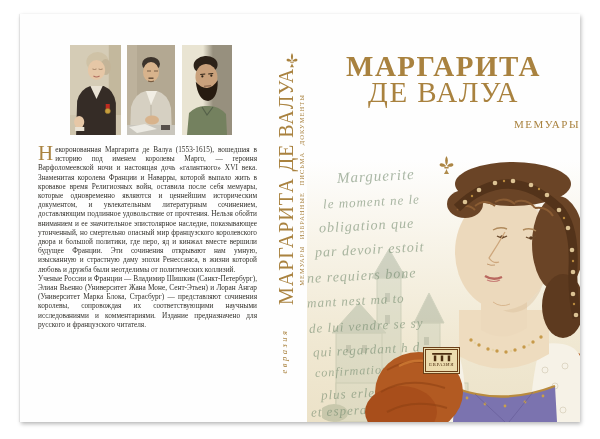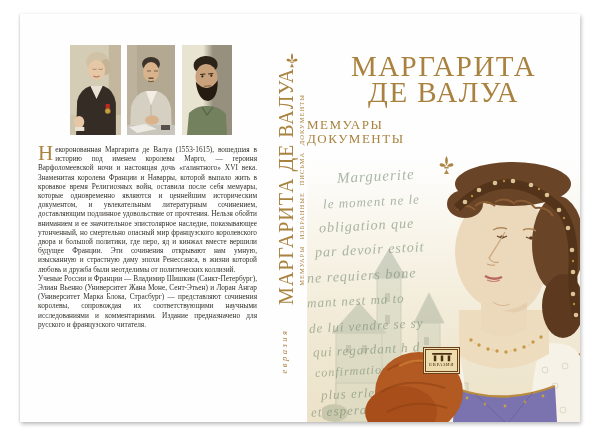--- a/index.html
+++ b/index.html
@@ -19,24 +19,24 @@
   .annotation p + p{}
   .dropcap{float:left;font-size:21px;line-height:17px;padding-right:2px;color:#a9823f;}
   
   .spine-fleur{position:absolute;left:266px;top:39px;width:12px;height:15px;}
   .vtext{position:absolute;transform:rotate(-90deg);text-align:center;white-space:nowrap;color:#a9823f;}
   .spine-title{left:152px;top:164px;width:230px;height:24px;font-size:20px;letter-spacing:1px;}
   .spine-subtitle{left:168px;top:171px;width:230px;height:10px;font-size:6.5px;letter-spacing:1px;word-spacing:4px;}
   .spine-publisher{left:230px;top:331px;width:70px;height:12px;font-style:italic;font-size:8.5px;letter-spacing:2.5px;}
   
   .front-title{position:absolute;left:287px;width:273px;text-align:center;color:#a9823f;}
-  #ftitle1{top:36px;font-size:29px;letter-spacing:1.5px;}
+  #ftitle1{top:36px;font-size:29px;letter-spacing:1.5px;font-weight:bold;}
   #ftitle2{top:62px;font-size:29px;letter-spacing:1.5px;}
-  .front-subtitle{position:absolute;left:287px;top:104px;width:273px;text-align:left;color:#a9823f;
-                  font-size:13px;line-height:13.5px;letter-spacing:1.5px;}
+  .front-subtitle{position:absolute;left:287px;top:104px;width:273px;text-align:right;color:#a9823f;
+                  font-size:11px;line-height:13.5px;letter-spacing:1.5px;}
   .front-fleur{position:absolute;left:419px;top:142px;width:15px;height:19px;}
   
   .artwork{position:absolute;left:287px;top:146px;width:273px;height:262px;overflow:hidden;
            background:linear-gradient(180deg, rgba(245,240,224,0) 0%, rgba(243,236,216,.55) 30%, #f0e8d2 70%, #ece2c8 100%);}
   .chateau{position:absolute;left:15px;top:85px;width:150px;height:177px;opacity:.32;}
   .hw{position:absolute;font-style:italic;color:rgba(118,140,113,.62);transform:rotate(-3deg);
       white-space:nowrap;letter-spacing:1px;}
   .portrait{position:absolute;left:0;top:0;width:273px;height:262px;}
   .logo{position:absolute;left:116px;top:187px;width:37px;height:27px;background:#ecdcae;
         border:1px solid #6b3f17;box-sizing:border-box;padding:1px;}
@@ -124,21 +124,20 @@
     <path class="gold" d="M10,17.5 C10.8,20.5 12,22.5 13.5,24.5 L6.5,24.5 C8,22.5 9.2,20.5 10,17.5 Z"></path>
   </svg>
   <div class="vtext spine-title">МАРГАРИТА ДЕ ВАЛУА</div>
   <div class="vtext spine-subtitle">МЕМУАРЫ ИЗБРАННЫЕ ПИСЬМА ДОКУМЕНТЫ</div>
   <div class="vtext spine-publisher">евразия</div>
 
   <div class="front-title" id="ftitle1">МАРГАРИТА</div>
   <div class="front-title" id="ftitle2">ДЕ ВАЛУА</div>
   <div class="front-subtitle">
     <div>МЕМУАРЫ</div>
-    <div>ДОКУМЕНТЫ</div>
   </div>
   <svg class="front-fleur" viewBox="0 0 20 26">
     <path class="gold" d="M10,0 C12.5,4 12.5,9 10,13 C7.5,9 7.5,4 10,0 Z"></path>
     <path class="gold" d="M9,13 C5,9 1,9 0.5,12 C1,15 5,15.5 9,14.2 Z"></path>
     <path class="gold" d="M11,13 C15,9 19,9 19.5,12 C19,15 15,15.5 11,14.2 Z"></path>
     <rect class="gold" x="7" y="15" width="6" height="2" rx="0.5"></rect>
     <path class="gold" d="M10,17.5 C10.8,20.5 12,22.5 13.5,24.5 L6.5,24.5 C8,22.5 9.2,20.5 10,17.5 Z"></path>
   </svg>
 
   <div class="artwork">

